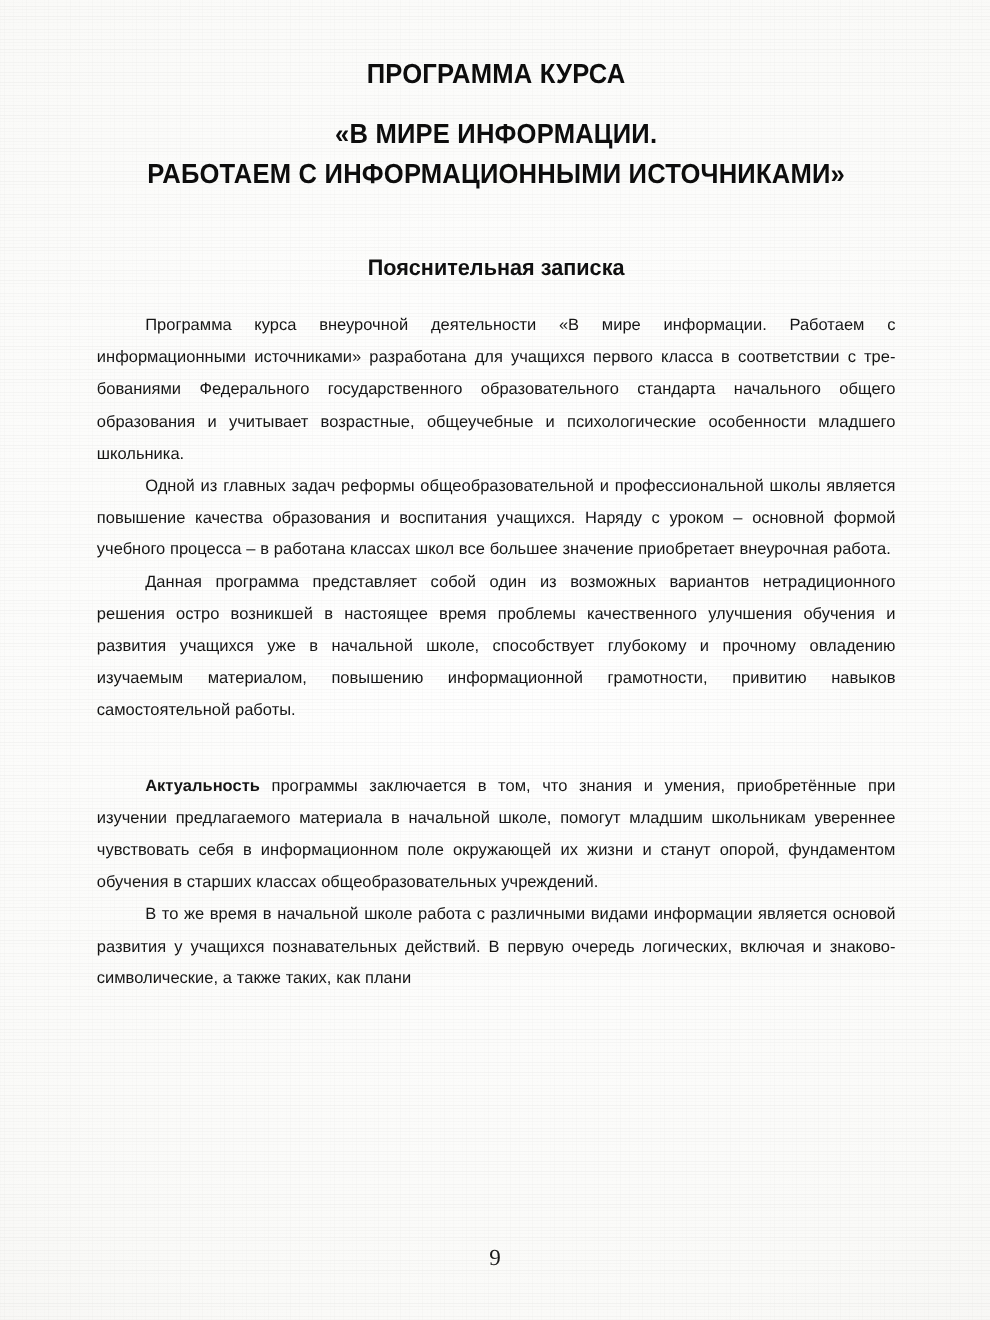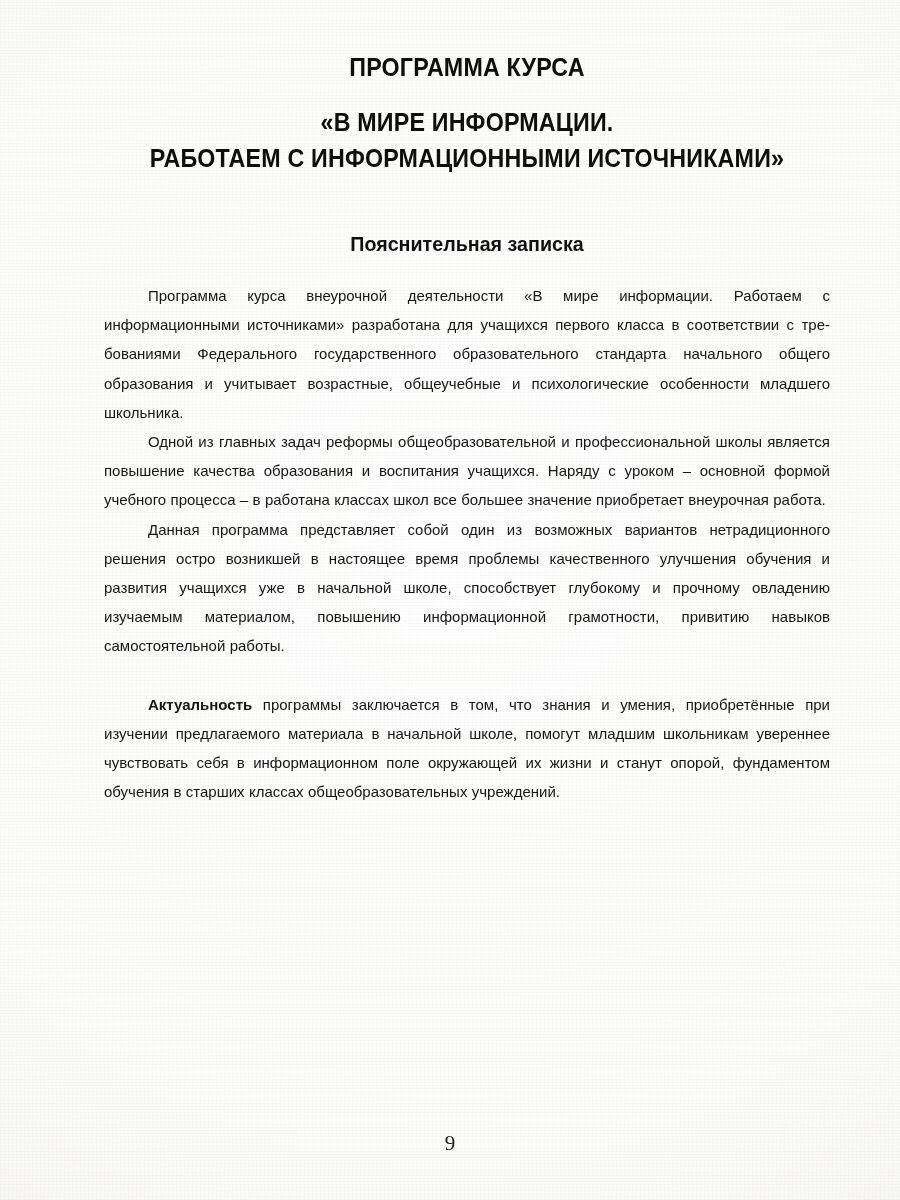--- a/index.html
+++ b/index.html
@@ -29,21 +29,21 @@
     inset: 0;
     pointer-events: none;
     opacity: .055;
     background-image:
       repeating-linear-gradient(0deg, rgba(0,0,0,.55) 0px, rgba(0,0,0,0) 1px, rgba(0,0,0,0) 3px),
       repeating-linear-gradient(90deg, rgba(0,0,0,.35) 0px, rgba(0,0,0,0) 1px, rgba(0,0,0,0) 4px);
   }
 
   .content {
     position: absolute;
-    left: 104px;
+    left: 88px;
     top: 0;
     width: 726px;
     height: 1200px;
   }
 
   
   .title-block {
     padding-top: 50px;
     text-align: center;
   }
@@ -79,21 +79,21 @@
     margin: 0;
     font-size: 15px;
     line-height: 29.2px;
     text-align: justify;
     text-indent: 44px;
     color: #151515;
     hyphens: manual;
     word-spacing: .2px;
   }
   p.para.spaced-before {
-    margin-top: 29px;
+    margin-top: 39px;
   }
   .bold-lead { font-weight: bold; }
 
   
   .page-number {
     position: absolute;
     left: 0;
     right: 0;
     bottom: 44px;
     text-align: center;
@@ -124,17 +124,20 @@
     </p>
     <p class="para">
       <span>Одной из главных задач реформы общеобразователь­ной и профессиональной школы является повышение качест­ва образования и воспитания учащихся. Наряду с уроком – основной формой учебного процесса – в работана классах школ все большее значение приобретает внеурочная работа.</span>
     </p>
     <p class="para">
       <span>Данная программа представляет собой один из возмож­ных вариантов нетрадиционного решения остро возникшей в настоящее время проблемы качественного улучшения обуче­ния и развития учащихся уже в начальной школе, способству­ет глубокому и прочному овладению изучаемым материалом, повышению информационной грамотности, привитию навыков самостоятельной работы.</span>
     </p>
     <p class="para spaced-before">
       <span class="bold-lead">Актуальность</span><span> программы заключается в том, что зна­ния и умения, приобретённые при изучении предлагаемого материала в начальной школе, помогут младшим школьникам увереннее чувствовать себя в информационном поле окру­жающей их жизни и станут опорой, фундаментом обучения в старших классах общеобразовательных учреждений.</span>
     </p>
+    <p class="para">
+      <span>В то же время в начальной школе работа с различными видами информации является основой развития у учащихся познавательных действий. В первую очередь логических, включая и знаково-символические, а также таких, как плани­</span>
+    </p>
   </div>
 
 </div>
 
 <div class="page-number">9</div>
 
 </body></html>

